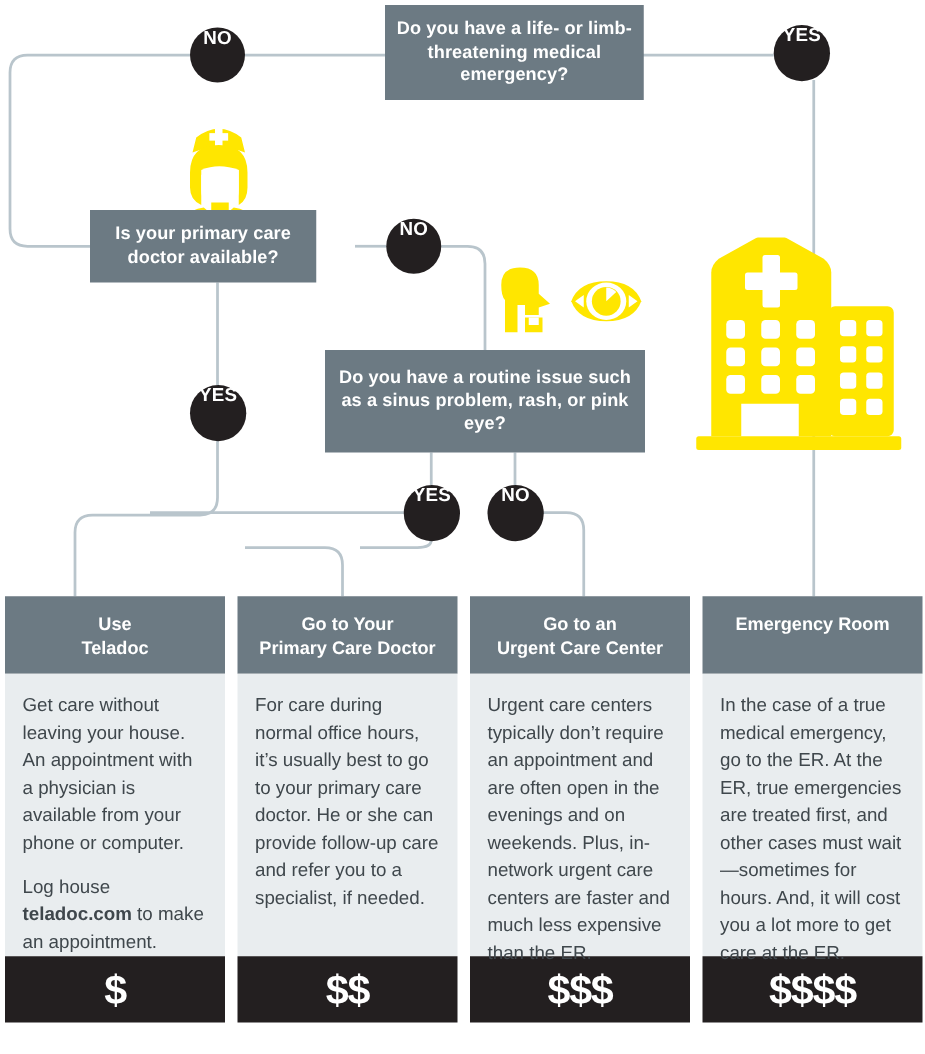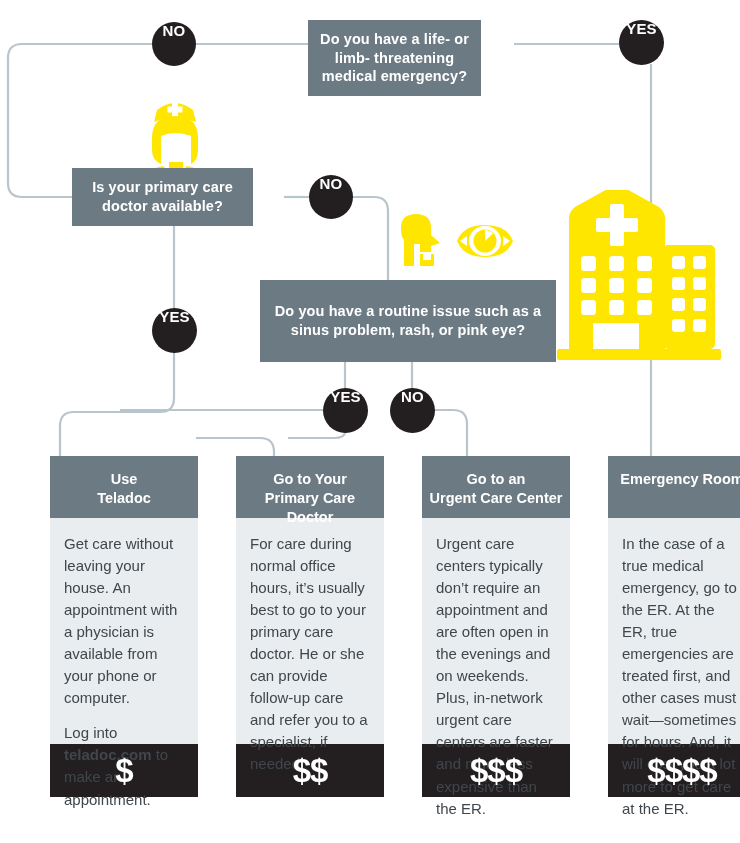--- a/index.html
+++ b/index.html
@@ -62,24 +62,23 @@
     display: flex;
     justify-content: center;
     font-weight: bold;
     letter-spacing: 0.2px;
     box-sizing: border-box;
   }
 
   
   .card {
     position: absolute;
-    top: 456px;
-    width: 148px;
-    box-sizing: border-box;
-    margin-left: 46px;
+    top: 477px;
+    width: 176px;
+    box-sizing: border-box;
   }
   .card-head {
     background: #6c7a83;
     color: #ffffff;
     font-weight: bold;
     font-size: 14.5px;
     text-align: center;
     line-height: 1.32;
     padding: 14px 6px 15px 6px;
     box-sizing: border-box;
@@ -223,29 +222,29 @@
         <rect x="56" y="110" width="15" height="15" rx="3.5"></rect>
         <rect x="84" y="110" width="15" height="15" rx="3.5"></rect>
       </g>
 
       <rect x="40" y="133" width="46" height="30" fill="#ffffff"></rect>
 
       <rect x="4" y="159" width="164" height="11" rx="2" fill="#ffe600"></rect>
     </svg>
   </div>
 
-  <div class="qbox" style="left:308px; top:20px; width:173px; height:76px; font-size:14.5px;">
+  <div class="qbox" style="left:308px; top:4px; width:207px; height:76px; font-size:14.5px;">
     <span>Do you have a life- or limb- threatening medical emergency?</span>
   </div>
 
   <div class="qbox" style="left:72px; top:168px; width:181px; height:58px; font-size:14.5px;">
     <span>Is your primary care doctor available?</span>
   </div>
 
-  <div class="qbox" style="left:260px; top:280px; width:296px; height:82px; font-size:14.5px;">
+  <div class="qbox" style="left:260px; top:280px; width:256px; height:82px; font-size:14.5px;">
     <span>Do you have a routine issue such as a sinus problem, rash, or pink eye?</span>
   </div>
 
   <div class="badge" style="left:152px; top:22px; width:44px; height:44px; font-size:15px;">
     <span>NO</span>
   </div>
 
   <div class="badge" style="left:619px; top:20px; width:45px; height:45px; font-size:15px;">
     <span>YES</span>
   </div>
@@ -266,21 +265,21 @@
     <span>NO</span>
   </div>
 
   <div class="card" style="left:4px;">
     <div class="card-head">
       <div>Use</div>
       <div>Teladoc</div>
     </div>
     <div class="card-body">
       <p>Get care without leaving your house. An appointment with a physician is available from your phone or computer.</p>
-      <p><span>Log into </span><b>teladoc.com</b><span> to make an appointment.</span></p>
+      <p><span>Log house </span><b>teladoc.com</b><span> to make an appointment.</span></p>
     </div>
     <div class="card-cost">$</div>
   </div>
 
   <div class="card" style="left:376px;">
     <div class="card-head">
       <div>Go to an</div>
       <div>Urgent Care Center</div>
     </div>
     <div class="card-body">

